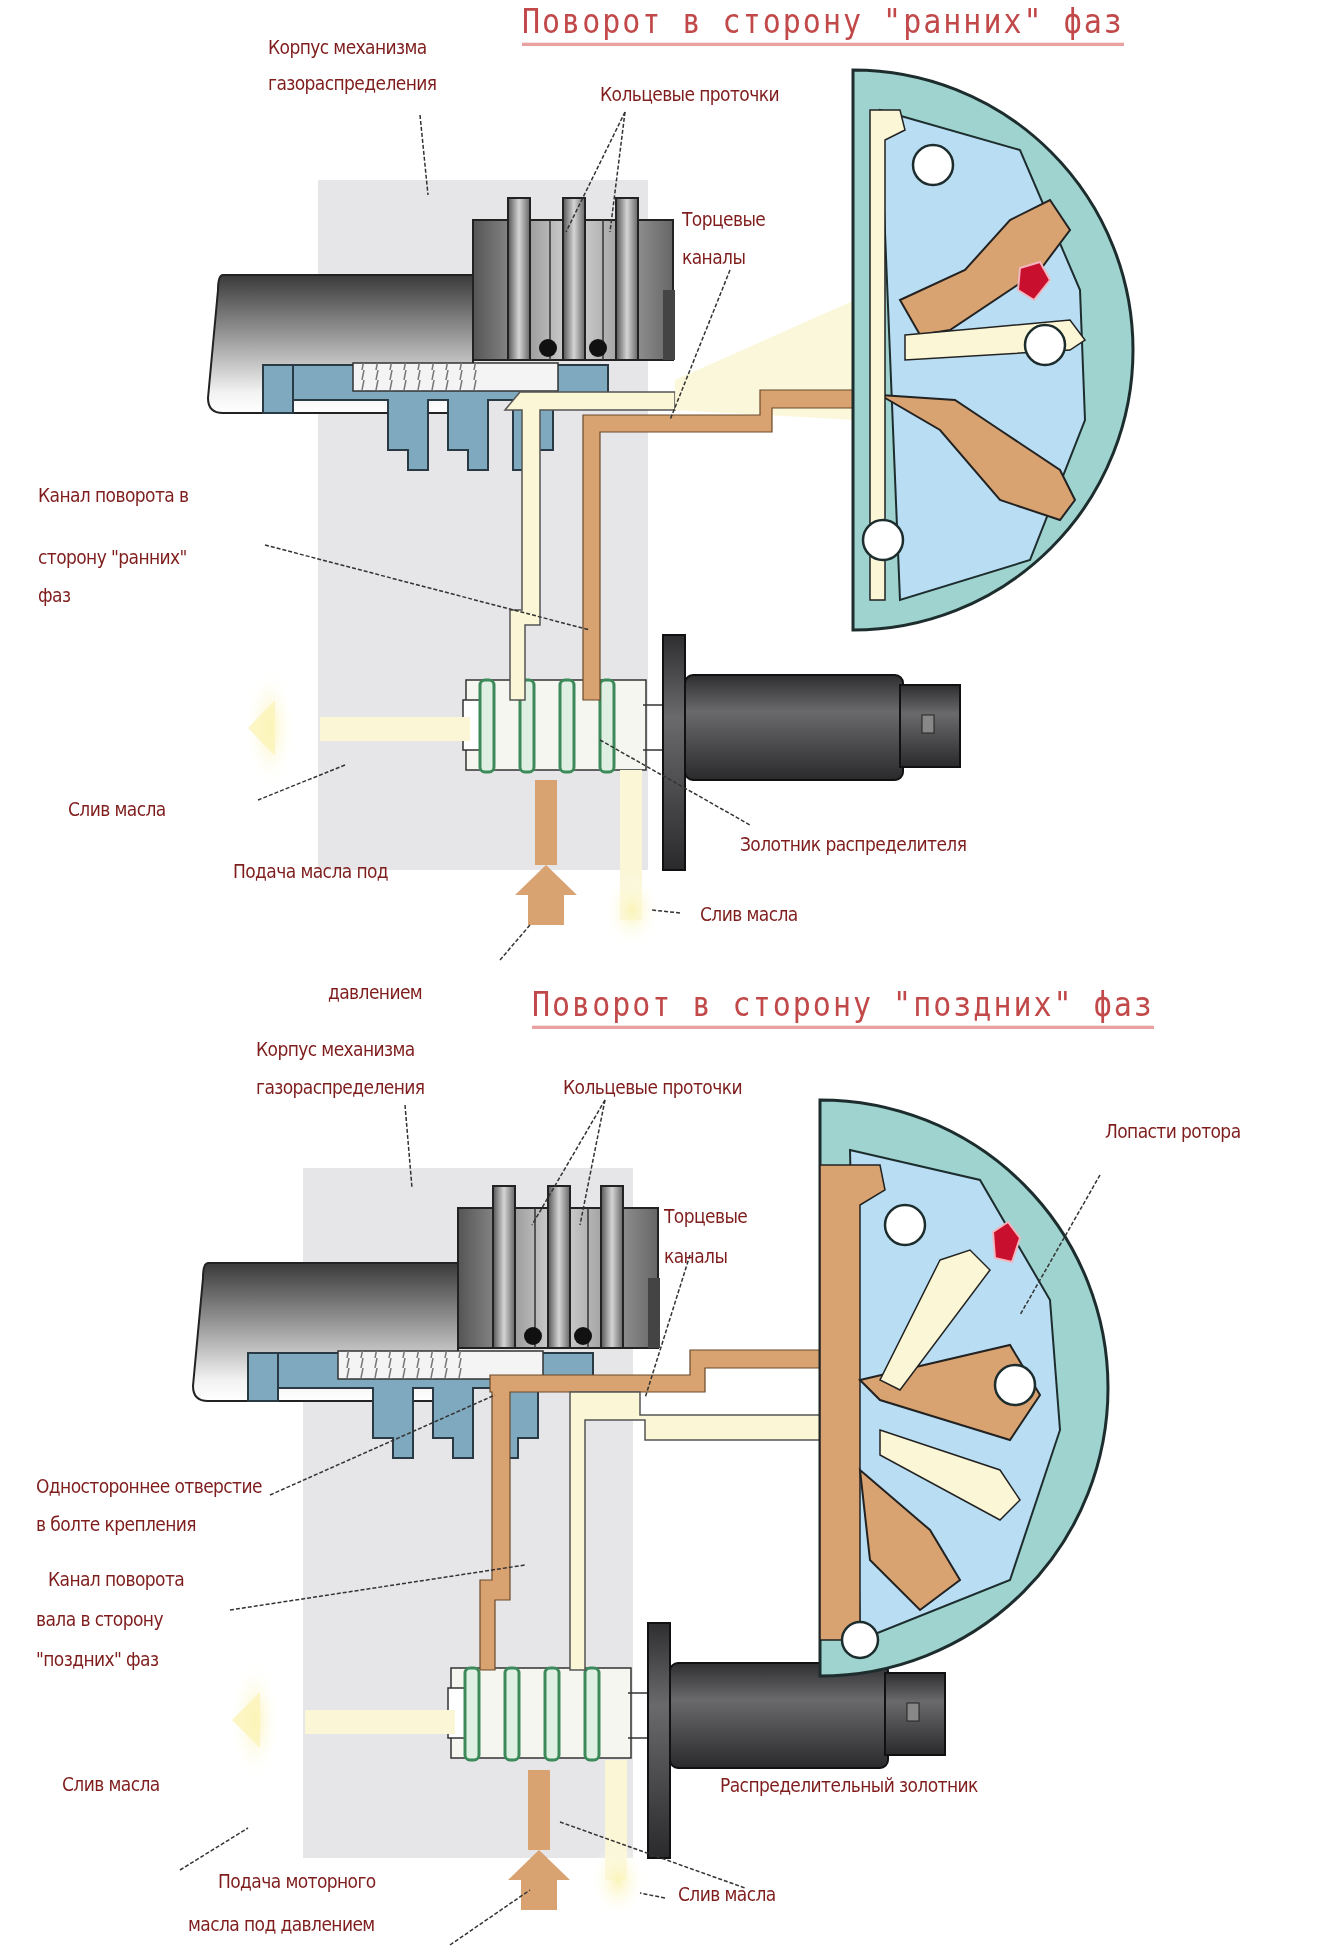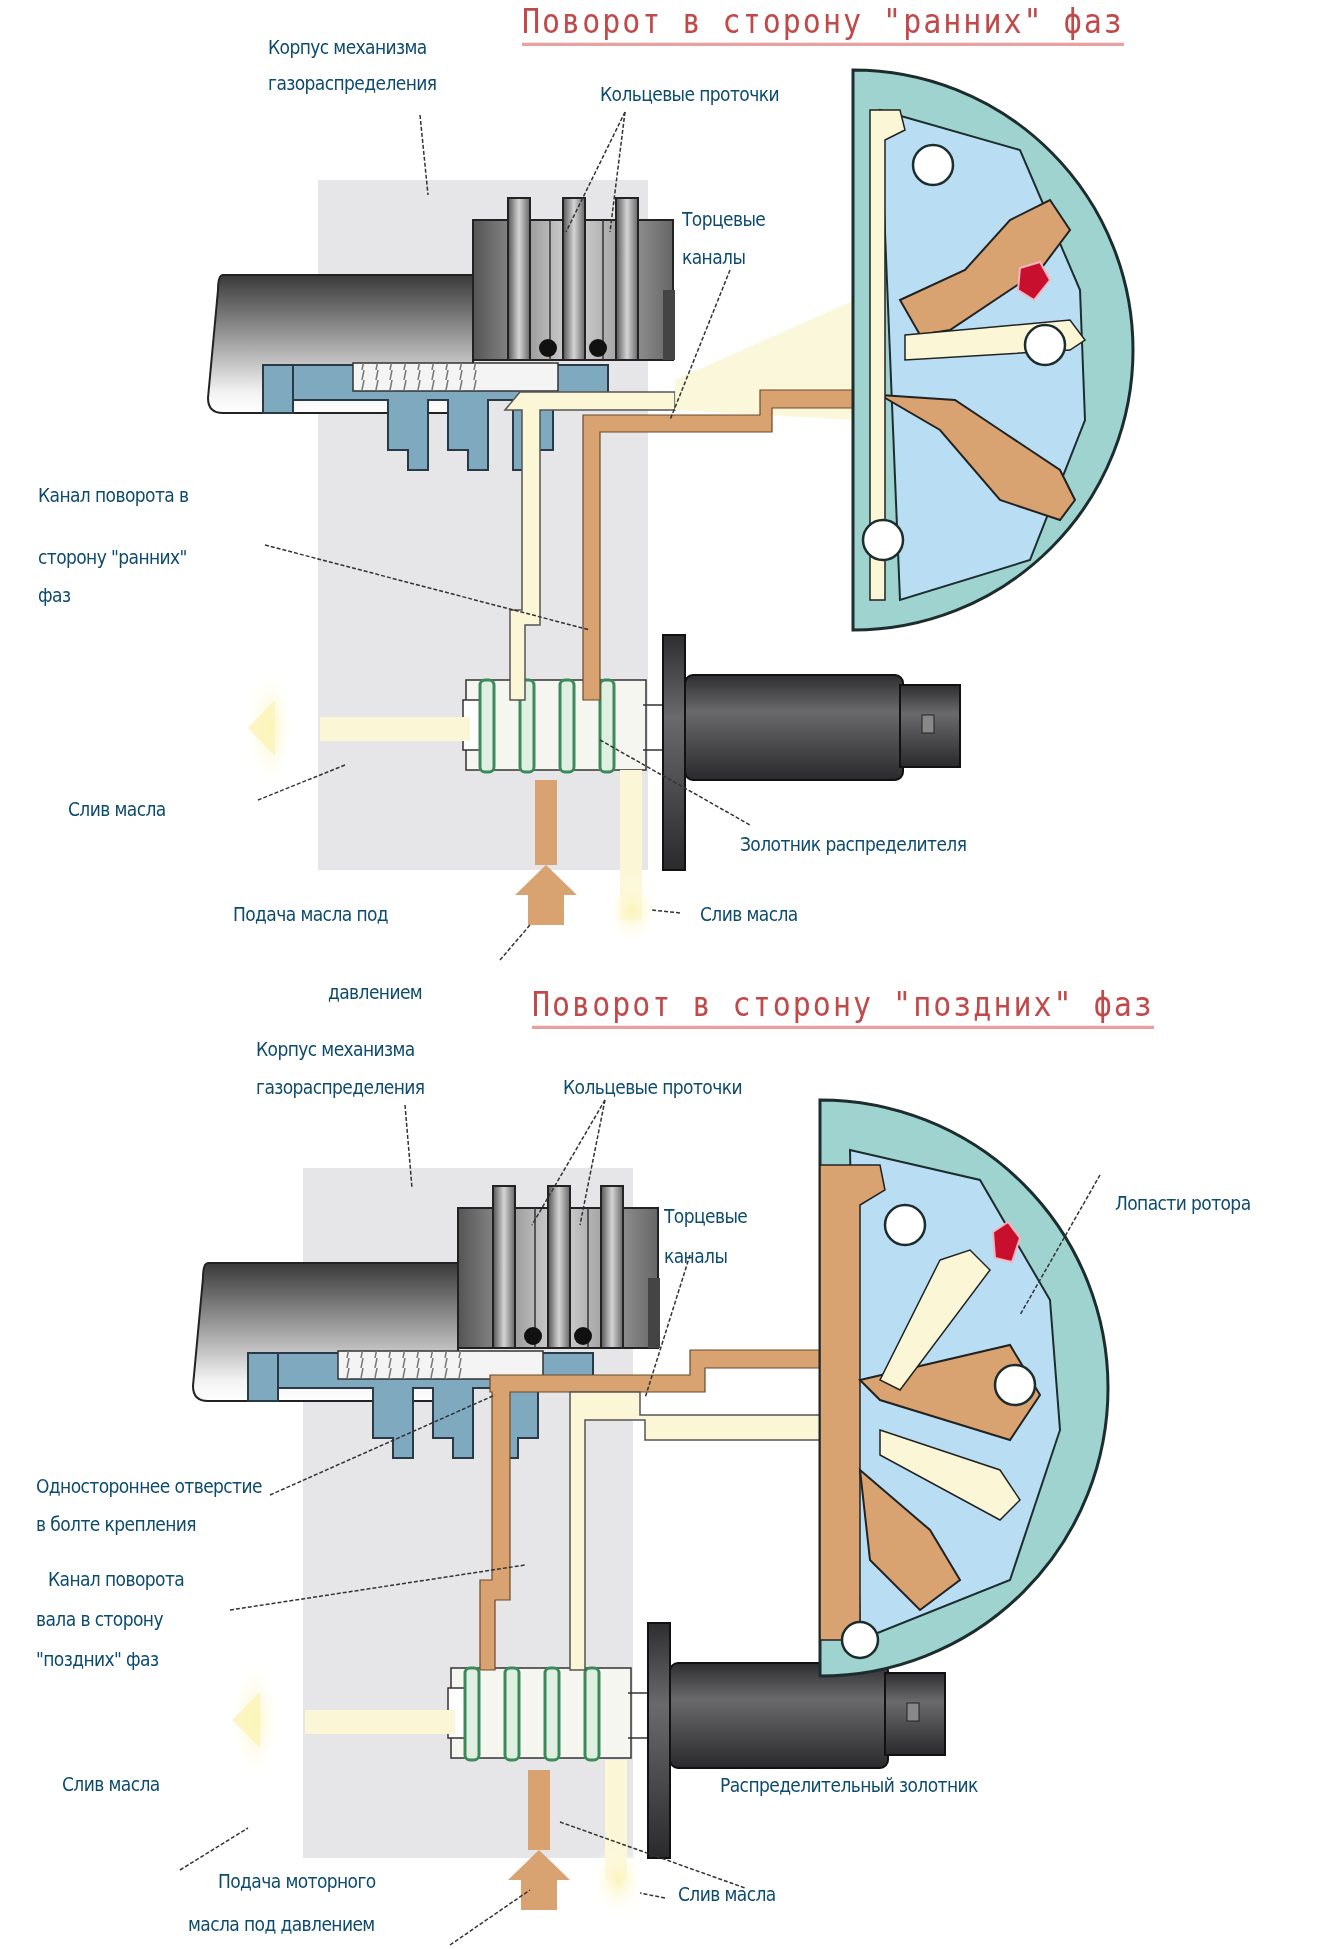--- a/index.html
+++ b/index.html
@@ -1,18 +1,18 @@
 <!DOCTYPE html>
 <html><head>
 <meta charset="utf-8">
 <style>
   html,body{margin:0;padding:0;background:#ffffff;}
   body{width:1320px;height:1949px;position:relative;overflow:hidden;font-family:"DejaVu Sans",sans-serif;}
   svg{position:absolute;left:0;top:0;}
-  .lbl{position:absolute;color:#0c4a6e;font-size:19px;line-height:38px;font-family:"DejaVu Sans Condensed","DejaVu Sans",sans-serif;letter-spacing:-0.6px;white-space:nowrap;}
+  .lbl{position:absolute;color:#7f1d1d;font-size:19px;line-height:38px;font-family:"DejaVu Sans Condensed","DejaVu Sans",sans-serif;letter-spacing:-0.6px;white-space:nowrap;}
   .title{position:absolute;color:#c2494a;font-size:30px;letter-spacing:2px;white-space:nowrap;font-family:"DejaVu Sans Mono",monospace;border-bottom:3px solid #e8a0a0;padding-bottom:2px;transform:scaleY(1.1);}
 </style>
 </head>
 <body>
 
 <svg width="1320" height="1949" viewBox="0 0 1320 1949">
   <defs>
     <linearGradient id="metalV" x1="0" y1="0" x2="0" y2="1">
       <stop offset="0" stop-color="#3a3a3a"></stop>
       <stop offset="0.45" stop-color="#9a9a9a"></stop>
@@ -179,31 +179,31 @@
 <div class="lbl" style="left:268px;top:28px;">Корпус механизма</div>
 <div class="lbl" style="left:268px;top:64px;">газораспределения</div>
 <div class="lbl" style="left:600px;top:75px;">Кольцевые проточки</div>
 <div class="lbl" style="left:682px;top:200px;">Торцевые</div>
 <div class="lbl" style="left:682px;top:238px;">каналы</div>
 <div class="lbl" style="left:38px;top:476px;">Канал поворота в</div>
 <div class="lbl" style="left:38px;top:538px;">сторону "ранних"</div>
 <div class="lbl" style="left:38px;top:576px;">фаз</div>
 <div class="lbl" style="left:68px;top:790px;">Слив масла</div>
 <div class="lbl" style="left:740px;top:825px;text-align:center;">Золотник распределителя</div>
-<div class="lbl" style="left:233px;top:895px;">Подача масла под</div>
+<div class="lbl" style="left:233px;top:852px;">Подача масла под</div>
 <div class="lbl" style="left:328px;top:937px;margin-top:36px;">давлением</div>
 <div class="lbl" style="left:700px;top:895px;">Слив масла</div>
 
 <div class="title" style="left:532px;top:987px;">Поворот в сторону "поздних" фаз</div>
 <div class="lbl" style="left:256px;top:1030px;">Корпус механизма</div>
 <div class="lbl" style="left:256px;top:1068px;">газораспределения</div>
 <div class="lbl" style="left:563px;top:1068px;">Кольцевые проточки</div>
 <div class="lbl" style="left:664px;top:1197px;">Торцевые</div>
 <div class="lbl" style="left:664px;top:1237px;">каналы</div>
-<div class="lbl" style="left:1105px;top:1184px;margin-left:10px;">Лопасти ротора</div>
+<div class="lbl" style="left:1105px;top:1112px;">Лопасти ротора</div>
 <div class="lbl" style="left:36px;top:1467px;">Одностороннее отверстие</div>
 <div class="lbl" style="left:36px;top:1505px;">в болте крепления</div>
 <div class="lbl" style="left:48px;top:1560px;">Канал поворота</div>
 <div class="lbl" style="left:36px;top:1600px;">вала в сторону</div>
 <div class="lbl" style="left:36px;top:1640px;">"поздних" фаз</div>
 <div class="lbl" style="left:62px;top:1765px;">Слив масла</div>
 <div class="lbl" style="left:720px;top:1718px;margin-top:48px;">Распределительный золотник</div>
 <div class="lbl" style="left:218px;top:1862px;">Подача моторного</div>
 <div class="lbl" style="left:188px;top:1905px;text-align:right;">масла под давлением</div>
 <div class="lbl" style="left:678px;top:1875px;">Слив масла</div>

